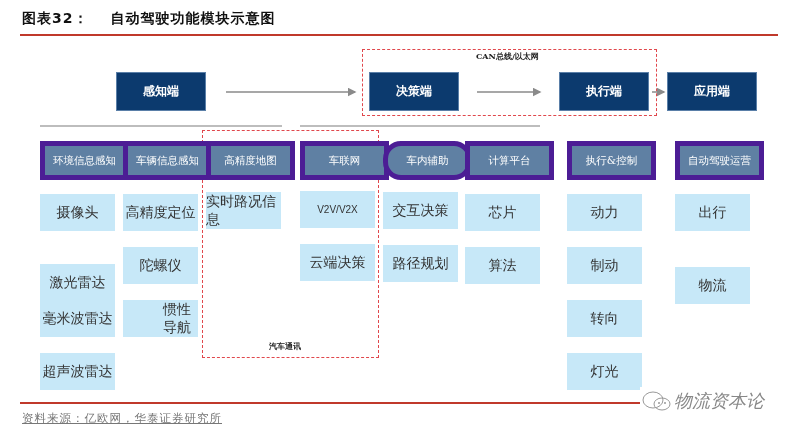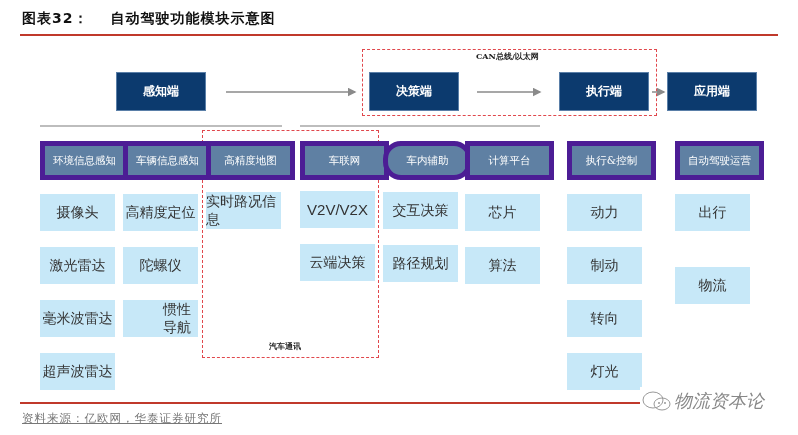--- a/index.html
+++ b/index.html
@@ -11,21 +11,21 @@
   .title .gap { display: inline-block; width: 22px; }
   .rule { height: 2px; background: #c0392b; }
   .stage { background: #0c3a6e; color: #fff; font-size: 12px; font-weight: bold;
            display: flex; align-items: center; justify-content: center; width: 90px; height: 39px;
            border: 1px solid #5a7fa8; box-sizing: border-box; }
   .cat { background: #5f80a3; color: #fff; font-size: 10.5px; width: 89px; height: 39px;
          display: flex; align-items: center; justify-content: center; box-sizing: border-box;
          border: 5px solid #4c1d95; }
   .item { background: #c7e8f8; color: #333; font-size: 14px; width: 75px; height: 37px;
           display: flex; align-items: center; justify-content: center; box-sizing: border-box; }
-  .item.sans { font-family: "Liberation Sans", sans-serif; font-size: 15px; }
+  .item.sans { font-family: "Liberation Sans", sans-serif; font-size: 10px; }
   .dash { border: 1.5px dashed #e0474c; box-sizing: border-box; }
   .dash-label { font-size: 8px; font-weight: bold; color: #222; }
   .hline { height: 2px; background: #bdbdbd; }
   .source { left: 22px; top: 411px; font-size: 11.5px; color: #777; letter-spacing: 1px; text-decoration: underline; }
   .watermark { font-size: 18px; color: #888; font-family: "DejaVu Sans", "Liberation Sans", sans-serif;
                font-style: italic; }
 </style>
 </head>
 <body>
 
@@ -67,21 +67,21 @@
 
 <div class="abs hline" style="left:40px; top:125px; width:242px;"></div>
 <div class="abs hline" style="left:300px; top:125px; width:240px;"></div>
 
 <div class="abs cat" style="left:40px; top:141px;">
     <span>环境信息感知</span>
   </div>
 <div class="abs item" style="left:40px; top:194px;">
     <span>摄像头</span>
   </div>
-<div class="abs item" style="left:40px; top:247px;">
+<div class="abs item" style="left:40px; top:264px;">
     <span>激光雷达</span>
   </div>
 <div class="abs item" style="left:40px; top:300px;">
     <span>毫米波雷达</span>
   </div>
 <div class="abs item" style="left:40px; top:353px;">
     <span>超声波雷达</span>
   </div>
 
 <div class="abs cat" style="left:123px; top:141px;">

